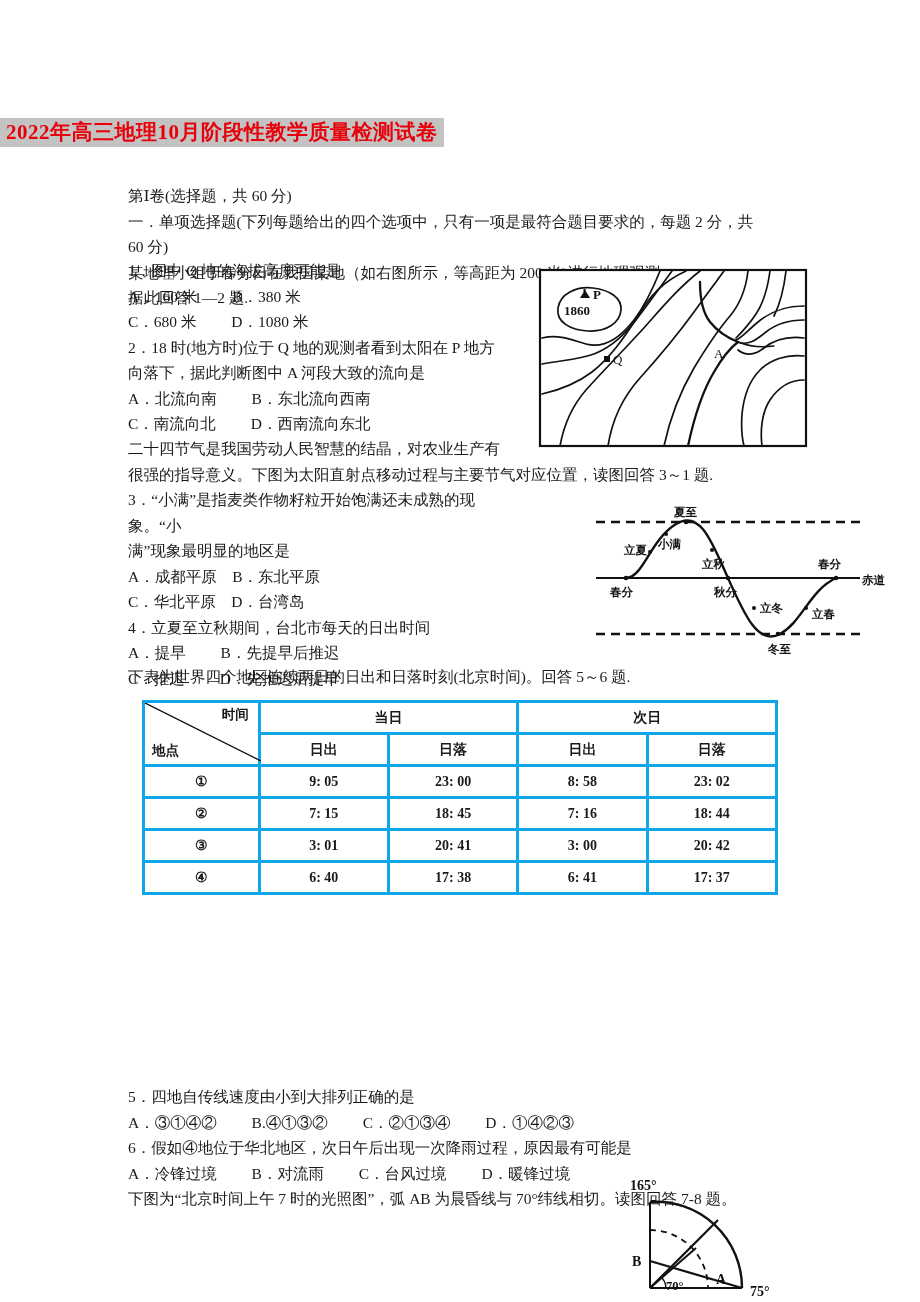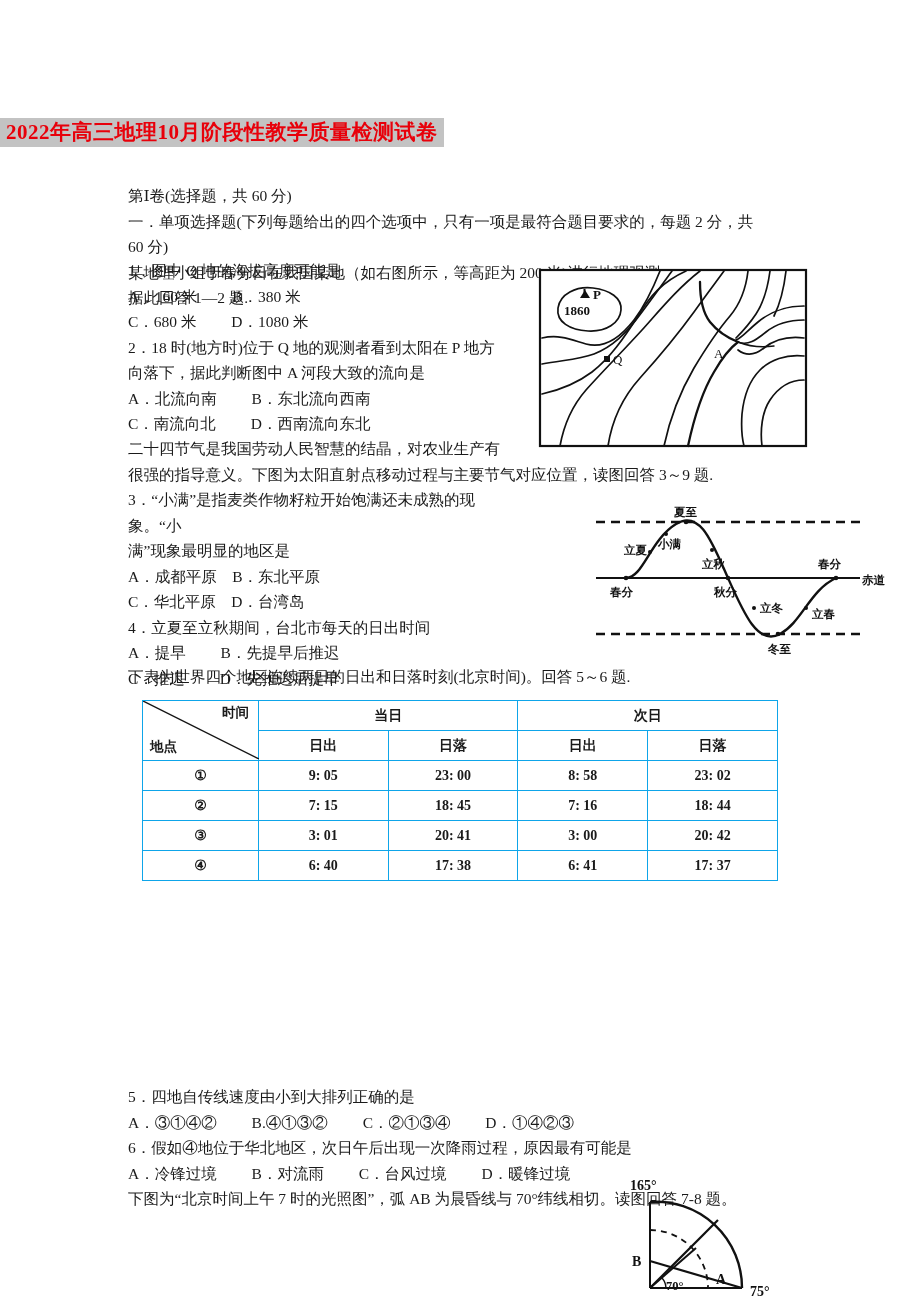--- a/index.html
+++ b/index.html
@@ -88,21 +88,21 @@
     top: 700px;
     width: 636px;
   }
   table.sun-table {
     border-collapse: collapse;
     width: 636px;
     font-size: 14px;
     font-weight: bold;
   }
   table.sun-table td, table.sun-table th {
-    border: 1px solid #0ea5e9;
+    border: 3px solid #0ea5e9;
     text-align: center;
     font-weight: bold;
     padding: 0;
     height: 29px;
   }
   .corner-cell {
     position: relative;
     width: 116px;
     height: 58px;
     padding: 0;
@@ -196,21 +196,21 @@
 
       <rect x="66" y="88" width="6" height="6" fill="#111"></rect>
       <text x="75" y="96" font-family="Liberation Serif, serif" font-size="13" fill="#111">Q</text>
 
       <text x="176" y="90" font-family="Liberation Serif, serif" font-size="13" fill="#111">A</text>
     </svg>
   </div>
 
 
   <div class="body-text blk-mid">二十四节气是我国劳动人民智慧的结晶，对农业生产有
-很强的指导意义。下图为太阳直射点移动过程与主要节气对应位置，读图回答 3～9 题.</div>
+很强的指导意义。下图为太阳直射点移动过程与主要节气对应位置，读图回答 3～1 题.</div>
 
   <div class="body-text blk-q3">3．“小满”是指麦类作物籽粒开始饱满还未成熟的现象。“小
 满”现象最明显的地区是
 A．成都平原　B．东北平原
 C．华北平原　D．台湾岛
 4．立夏至立秋期间，台北市每天的日出时间
 A．提早　　 B．先提早后推迟
 C．推迟　　 D．先推迟后提早</div>
 
   <div class="fig-sine">

